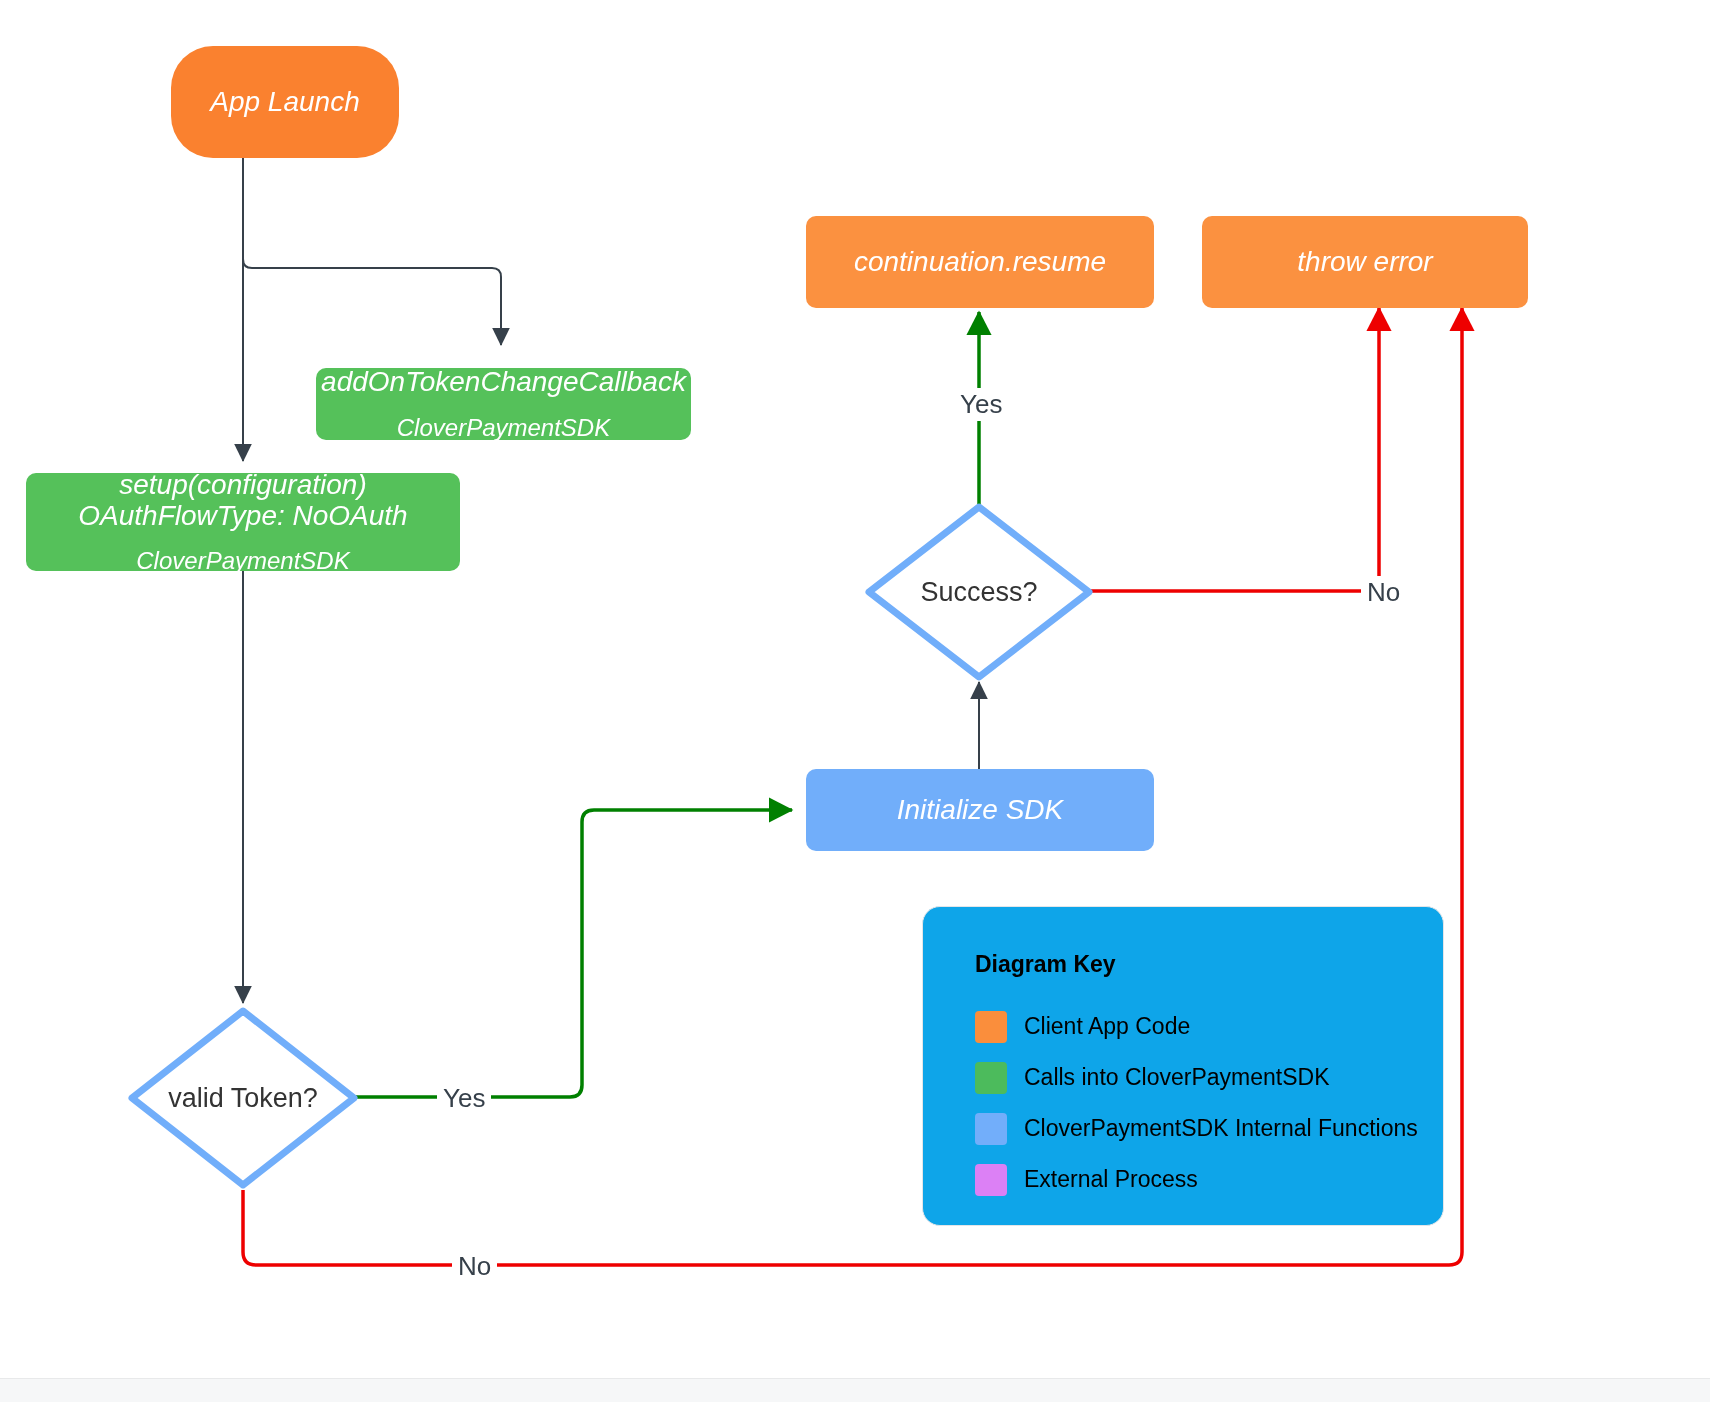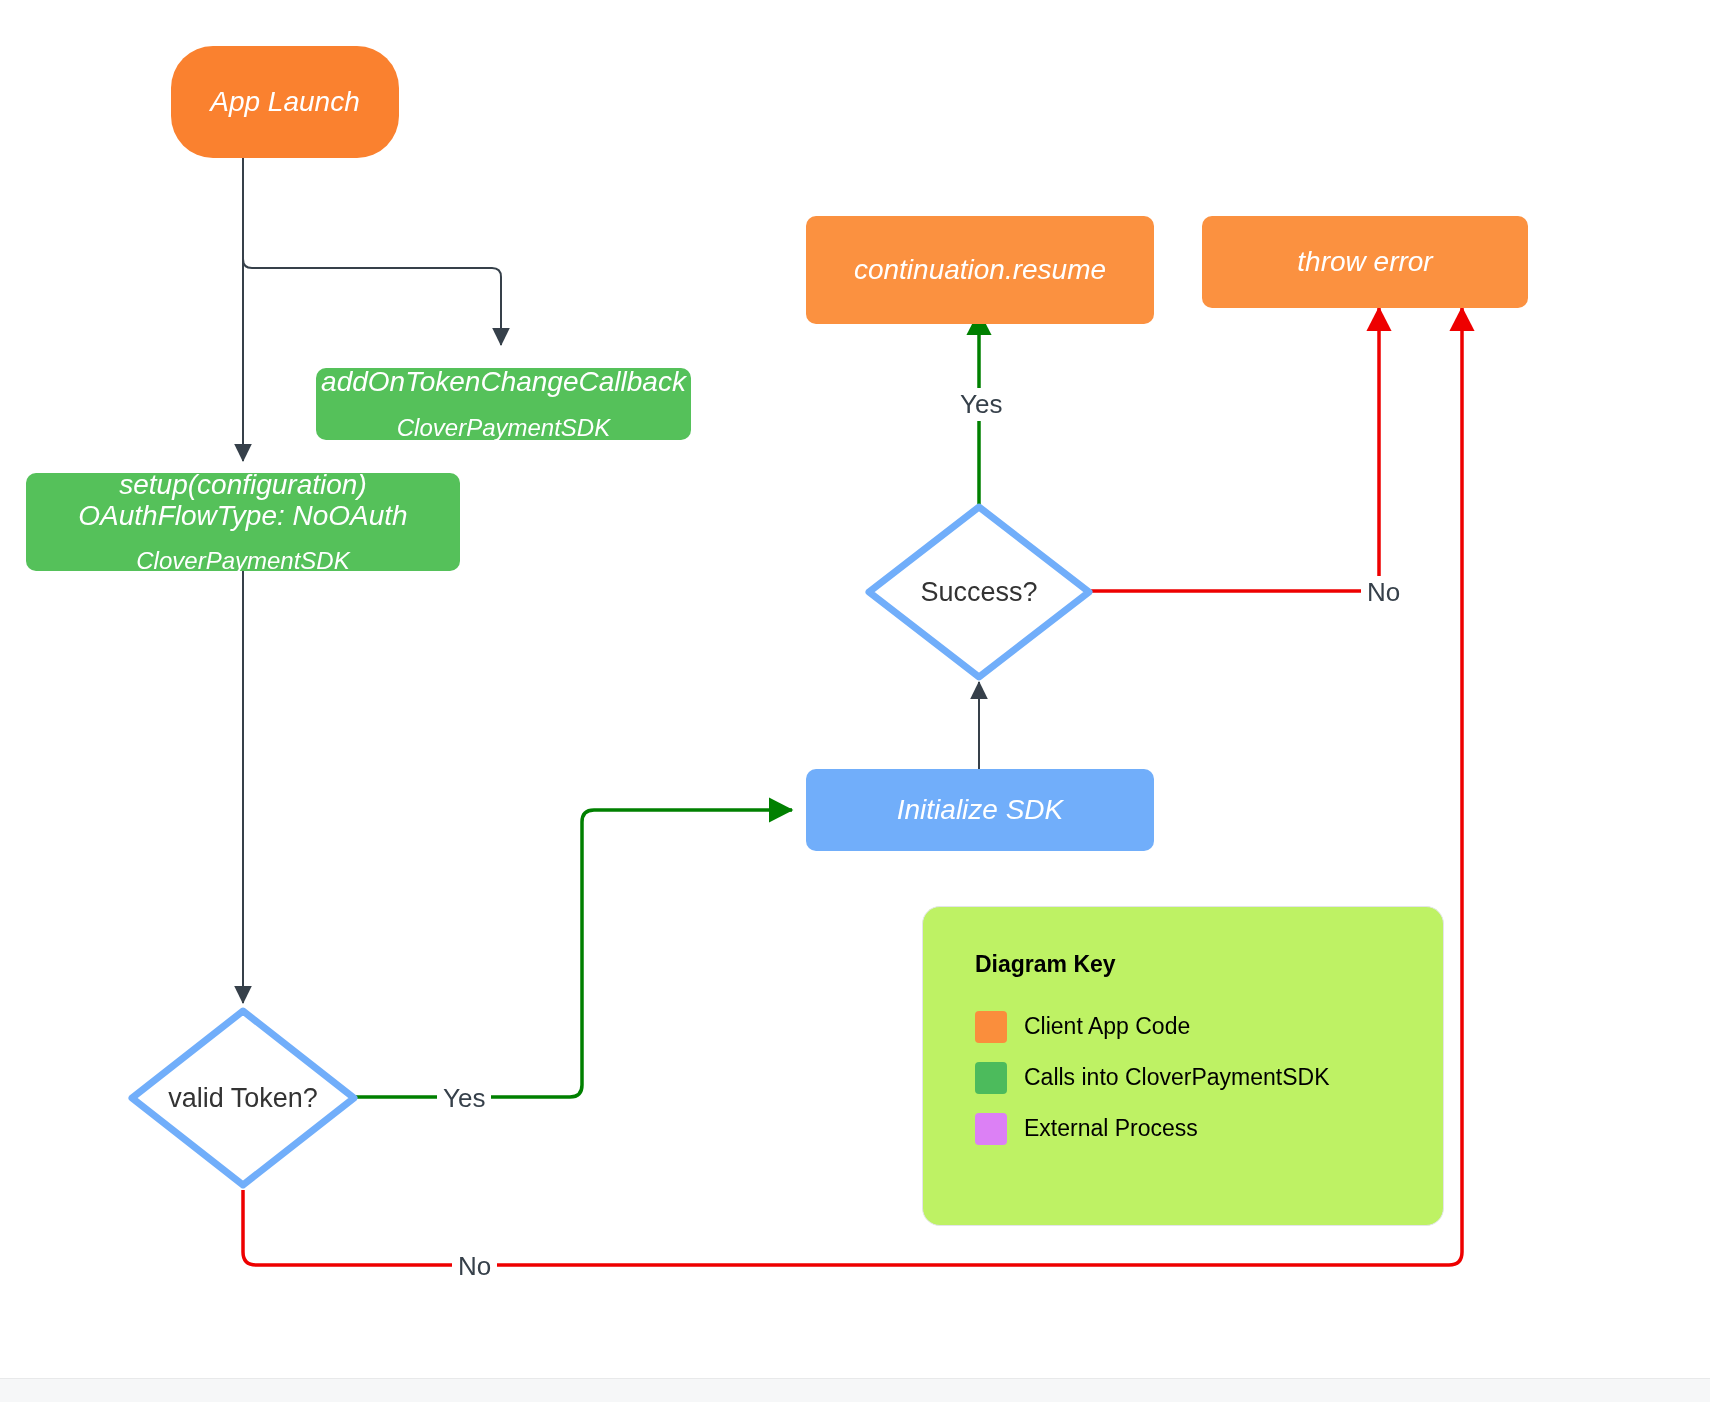--- a/index.html
+++ b/index.html
@@ -78,21 +78,21 @@
     color: #36404a;
     font-size: 26px;
     padding: 1px 6px;
     z-index: 5;
     white-space: nowrap;
   }
 
   
   .legend {
     position: absolute;
-    background: #bef264;
+    background: #0ea5e9;
     border: 1.5px solid #e3e5e8;
     border-radius: 18px;
     z-index: 6;
   }
   .legend-title {
     position: absolute;
     left: 52px; top: 44px;
     font-size: 23px;
     font-weight: bold;
     color: #000000;
@@ -196,21 +196,21 @@
     <span class="title">Initialize SDK</span>
   </div>
 
   <div class="diamond" style="left:862px; top:500px; width:234px; height:184px;">
     <svg width="234" height="184" viewBox="0 0 234 184">
       <path d="M117,7 L227,92 L117,177 L7,92 Z" fill="#ffffff" stroke="#71AEFA" stroke-width="7" stroke-linejoin="round"></path>
     </svg>
     <span class="dlabel">Success?</span>
   </div>
 
-  <div class="node n-orange-soft" style="left:806px; top:216px; width:348px; height:108px;">
+  <div class="node n-orange-soft" style="left:806px; top:216px; width:348px; height:92px;">
     <span class="title">continuation.resume</span>
   </div>
 
   <div class="node n-orange-soft" style="left:1202px; top:216px; width:326px; height:92px;">
     <span class="title">throw error</span>
   </div>
 
   <span class="elabel" style="left:437px; top:1082px;">Yes</span>
 
   <span class="elabel" style="left:452px; top:1250px;">No</span>
@@ -226,20 +226,24 @@
       <div class="legend-row">
         <span class="legend-swatch" style="background:#FA8E3C;"></span>
         <span class="legend-label">Client App Code</span>
       </div>
 
       <div class="legend-row">
         <span class="legend-swatch" style="background:#4CBB5C;"></span>
         <span class="legend-label">Calls into CloverPaymentSDK</span>
       </div>
 
+      <div class="legend-row">
+        <span class="legend-swatch" style="background:#72AEFA;"></span>
+        <span class="legend-label">CloverPaymentSDK Internal Functions</span>
+      </div>
 
       <div class="legend-row">
         <span class="legend-swatch" style="background:#DC80F5;"></span>
         <span class="legend-label">External Process</span>
       </div>
 
     </div>
   </div>
 
   <div class="bottom-strip"></div>

